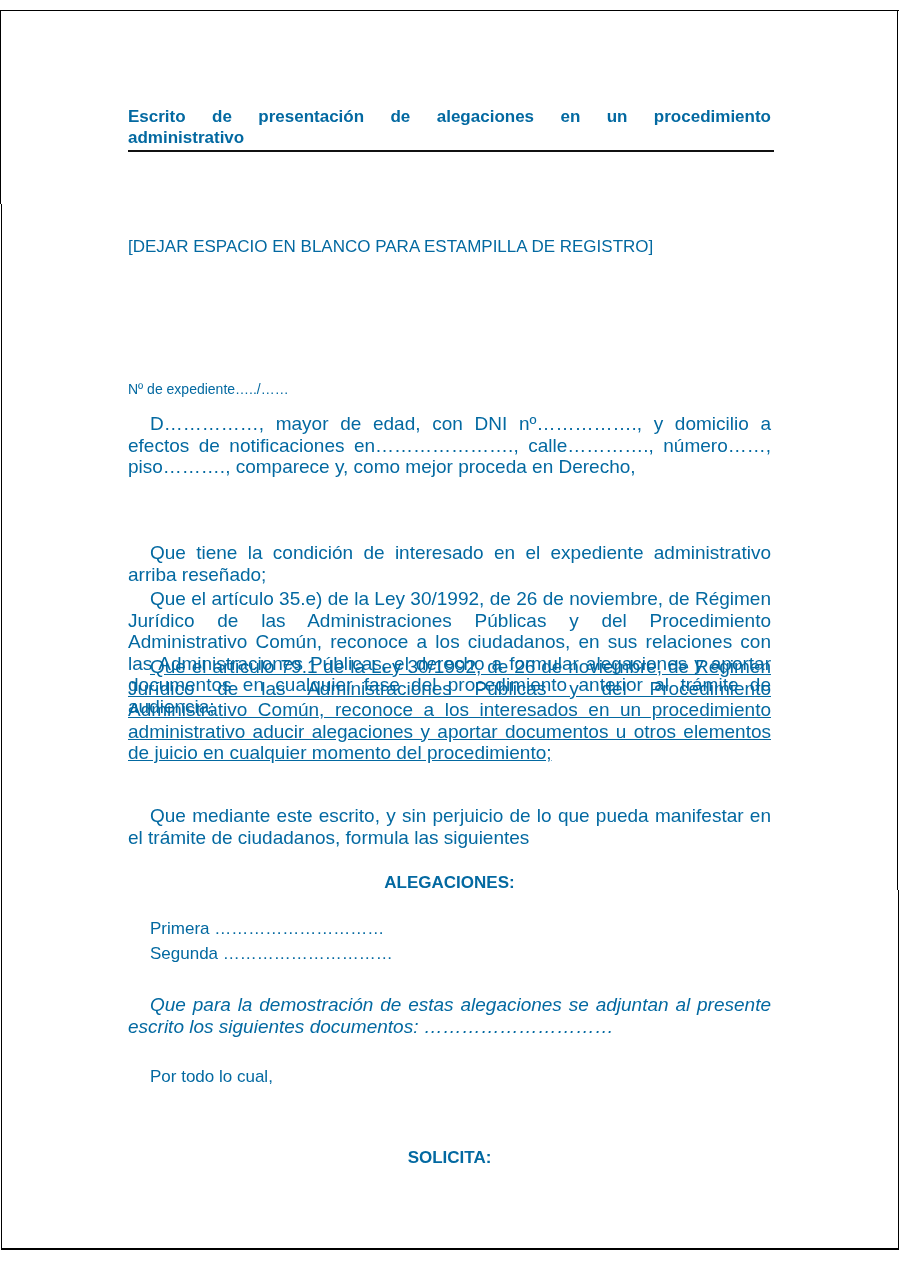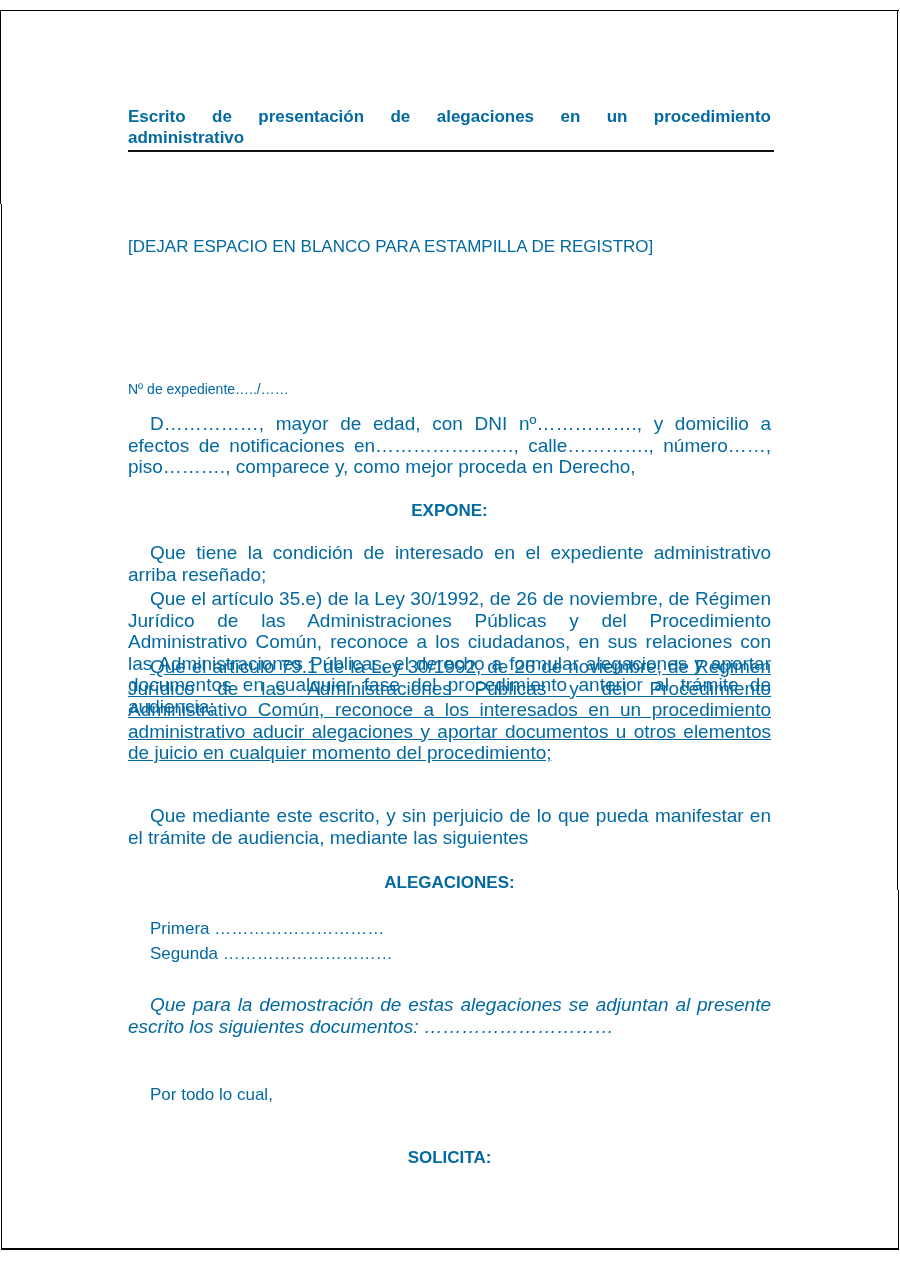--- a/index.html
+++ b/index.html
@@ -65,30 +65,29 @@
   </div>
   <div class="title-rule"></div>
 
   <div class="stamp">[DEJAR ESPACIO EN BLANCO PARA ESTAMPILLA DE REGISTRO]</div>
 
 
   <div class="expediente">Nº de expediente…../……</div>
 
   <p class="para" style="top:413px;">D……………, mayor de edad, con DNI nº……………., y domicilio a efectos de notificaciones en…………………., calle…………., número……, piso………., comparece y, como mejor proceda en Derecho,</p>
 
-  <div class="heading" style="top:500px;">EXPONE:</div>
 
   <p class="para" style="top:542px;">Que tiene la condición de interesado en el expediente administrativo arriba reseñado;</p>
   <p class="para" style="top:588px;">Que el artículo 35.e) de la Ley 30/1992, de 26 de noviembre, de Régimen Jurídico de las Administraciones Públicas y del Procedimiento Administrativo Común, reconoce a los ciudadanos, en sus relaciones con las Administraciones Públicas, el derecho a formular alegaciones y aportar documentos en cualquier fase del procedimiento anterior al trámite de audiencia;</p>
   <p class="para" style="top:656px;text-decoration:underline;">Que el artículo 79.1 de la Ley 30/1992, de 26 de noviembre, de Régimen Jurídico de las Administraciones Públicas y del Procedimiento Administrativo Común, reconoce a los interesados en un procedimiento administrativo aducir alegaciones y aportar documentos u otros elementos de juicio en cualquier momento del procedimiento;</p>
-  <p class="para" style="top:805px;">Que mediante este escrito, y sin perjuicio de lo que pueda manifestar en el trámite de audiencia, mediante las siguientes</p>
+  <p class="para" style="top:805px;">Que mediante este escrito, y sin perjuicio de lo que pueda manifestar en el trámite de ciudadanos, formula las siguientes</p>
 
   <div class="heading" style="top:872px;">ALEGACIONES:</div>
 
   <div class="item" style="top:918px;">Primera …………………………</div>
   <div class="item" style="top:943px;">Segunda …………………………</div>
 
   <p class="para" style="top:994px;font-style:italic;">Que para la demostración de estas alegaciones se adjuntan al presente escrito los siguientes documentos: …………………………</p>
 
-  <div class="item" style="top:1066px;margin-top:18px;">Por todo lo cual,</div>
+  <div class="item" style="top:1066px;">Por todo lo cual,</div>
 
   <div class="heading" style="top:1111px;margin-top:36px;">SOLICITA:</div>
 </div>
 
 </body></html>

